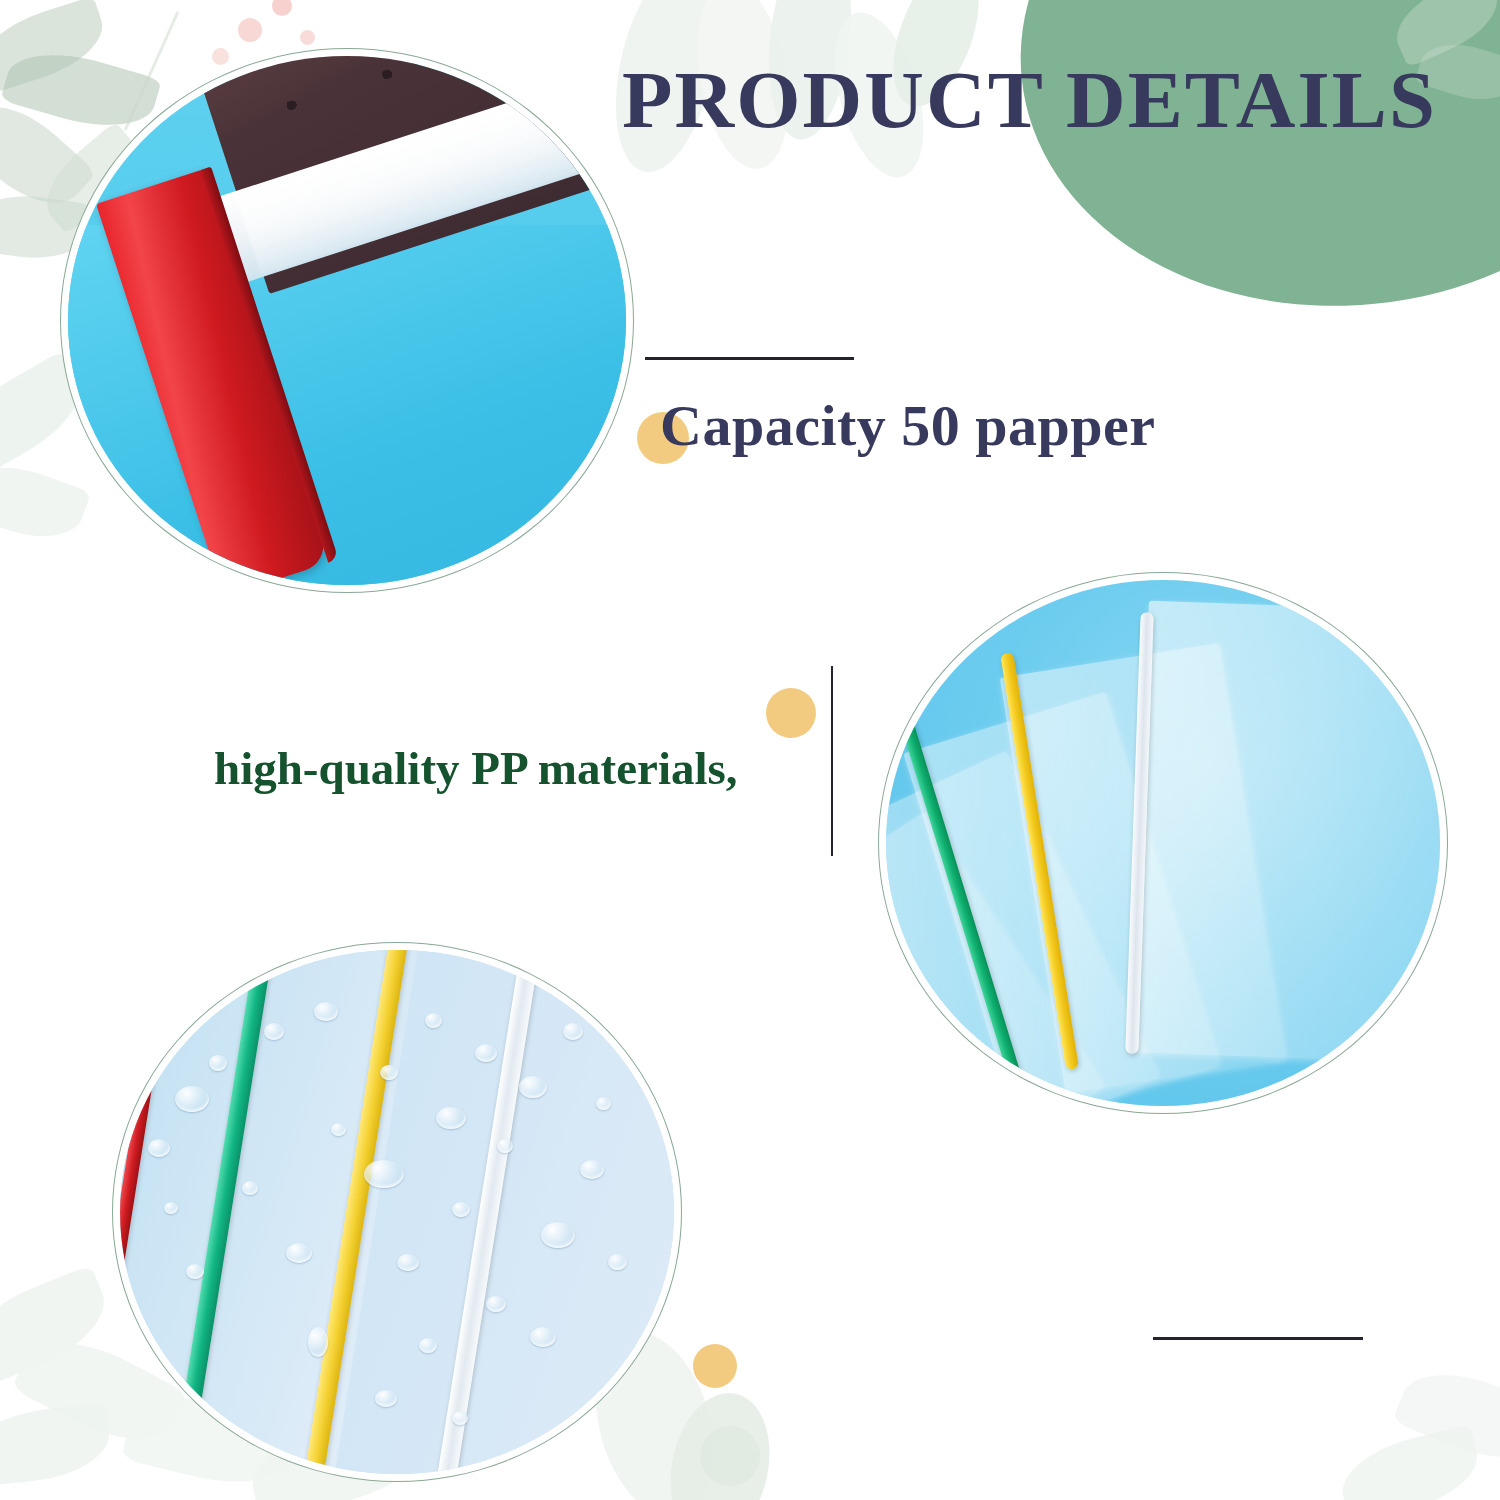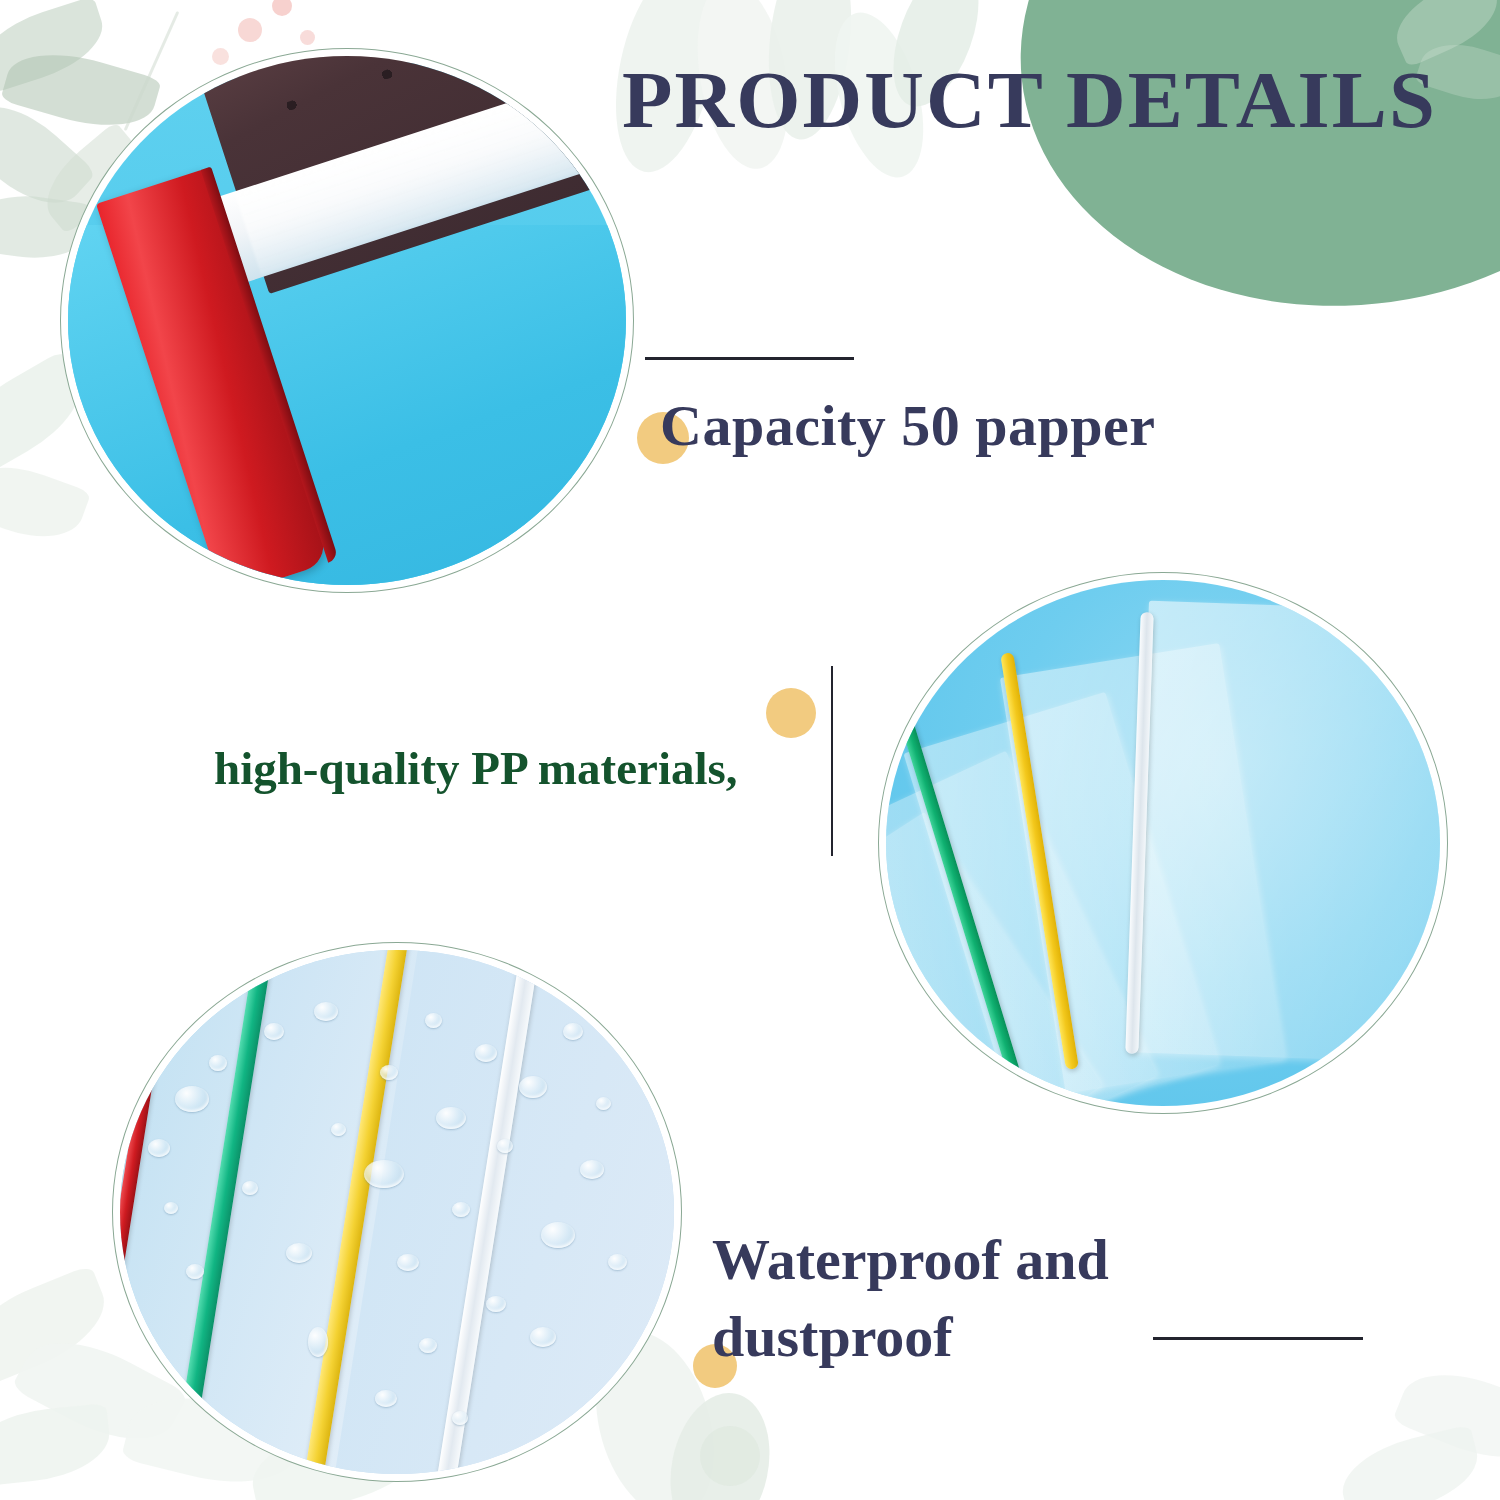--- a/index.html
+++ b/index.html
@@ -287,19 +287,15 @@
       <div class="drop" style="left:46%;top:84%;width:22px;height:17px;"></div>
       <div class="drop" style="left:60%;top:88%;width:16px;height:14px;"></div>
       <div class="drop" style="left:34%;top:72%;width:20px;height:30px;border-radius:50% 50% 50% 50%;"></div>
       <div class="drop" style="left:12%;top:60%;width:18px;height:15px;"></div>
       <div class="drop" style="left:8%;top:48%;width:14px;height:12px;"></div>
       <div class="drop" style="left:88%;top:58%;width:19px;height:16px;"></div>
     </div>
   </div>
 
   <div class="dot" style="left:693px;top:1344px;width:44px;height:44px;"></div>
-  <div class="feat-water">
-    <div>Waterproof and</div>
-    <div>dustproof</div>
-  </div>
   <div class="rule" style="left:1153px;top:1337px;width:210px;"></div>
 
 </div>
 
 </body></html>

